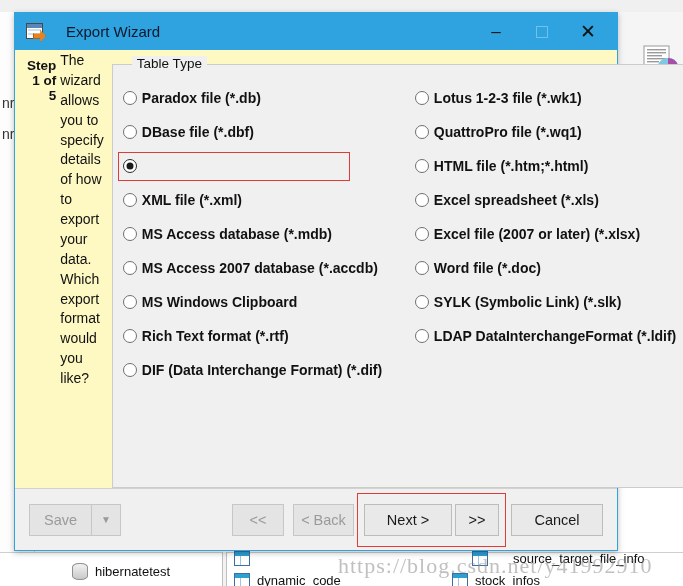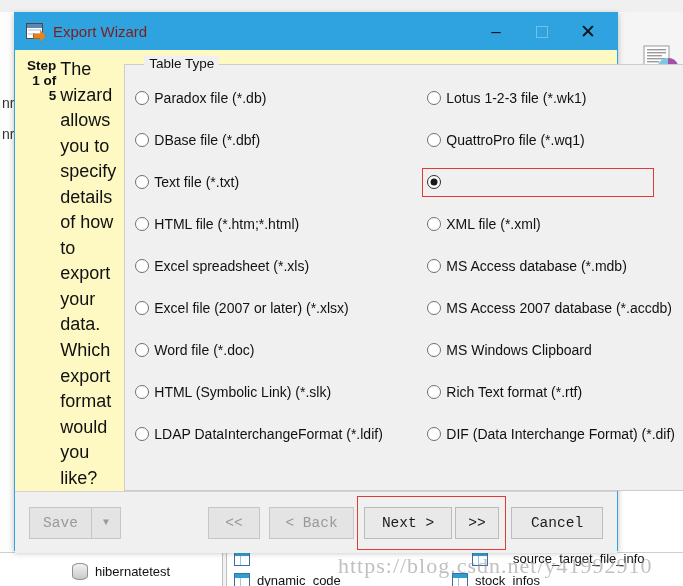--- a/index.html
+++ b/index.html
@@ -130,21 +130,21 @@
   .ti-win:after {
     content: ""; position: absolute; left: 1px; top: 5px; right: 1px; bottom: 1px;
     background: repeating-linear-gradient(#cfe0f0 0 2px, #ffffff 2px 4px);
   }
   .ti-arrow {
     position: absolute; left: 7px; top: 7px; width: 11px; height: 10px;
     background: #e8821e; border: 1px solid #b75f08;
     clip-path: polygon(0 30%, 55% 30%, 55% 0, 100% 50%, 55% 100%, 55% 70%, 0 70%);
   }
   .title-text {
-    margin-left: 9px; font-size: 15px; color: #7f1d1d;
+    margin-left: 22px; font-size: 15px; color: #0f172a;
     font-family: "Liberation Sans", sans-serif;
   }
   .win-btns { margin-left: auto; display: flex; height: 100%; align-items: center; }
   .win-btn {
     width: 46px; height: 100%; display: flex; align-items: center; justify-content: center;
     font-size: 15px; color: #111;
   }
   .win-btn.min { font-size: 17px; }
   .win-btn.max .boxglyph {
     width: 12px; height: 12px; border: 1.5px solid #6fc2ea; box-sizing: border-box;
@@ -154,35 +154,35 @@
   .dlg-body {
     flex: 1 1 auto; background: #fef9c3; position: relative;
     padding: 0 12px; box-sizing: border-box;
     display: flex; 
   }
   .step-label {
     text-align: right; font-size: 13.5px; font-weight: bold; color: #111;
     margin-top: 8px; padding-right: 4px;
   }
   .intro {
-    font-size: 18px; color: #111; line-height: 1.42; margin-top: 7px;
+    font-size: 14px; color: #111; line-height: 1.42; margin-top: 1px;
     padding-right: 8px;
   }
   .groupbox {
     margin-top: 14px; border: 1px solid #cccccc; background: #f0f0f0;
     position: relative; flex: 1 1 auto; padding: 16px 10px 8px 10px;
     box-sizing: border-box;
   }
   .group-title {
     position: absolute; top: -9px; left: 10px; background: #f0f0f0;
     padding: 0 5px; font-size: 13.5px; color: #111; margin-left: 9px;
   }
   .radio-grid {
-    display: grid; grid-template-columns: 292px 1fr; row-gap: 8px;
-    align-content: start; height: 100%;
+    display: grid; grid-template-columns: 292px 1fr; row-gap: 0px;
+    align-content: start; height: 100%; font-weight: bold;
   }
   .radio-item {
     display: flex; align-items: center; height: 34px; position: relative;
     font-size: 14px; color: #111; white-space: nowrap;
   }
   .radio-mark {
     width: 14px; height: 14px; border-radius: 50%; border: 1.3px solid #707070;
     background: #ffffff; flex: 0 0 auto; margin-right: 5px; position: relative;
     box-sizing: border-box;
   }
@@ -201,32 +201,32 @@
 
   .footer {
     flex: 0 0 auto; height: 62px; border-top: 1px solid #d2d2d2;
     background: #f0f0f0; display: flex; align-items: center;
     padding: 0 14px; box-sizing: border-box; position: relative;
   }
   .btn {
     background: #e9e9e9; border: 1px solid #bcbcbc; color: #1a1a1a;
     font-size: 14.5px; height: 32px; display: flex; align-items: center;
     justify-content: center; box-sizing: border-box;
-    font-family: Liberation Mono, monospace;
+    font-family: Liberation Sans, sans-serif;
   }
   .btn.disabled { color: #9a9a9a; background: #e4e4e4; border-color: #c6c6c6; }
   .save-split { display: flex; }
   .btn-save { width: 62px; border-right: none; }
   .btn-save-arrow {
     width: 30px; border-left: 1px solid #c6c6c6;
     font-size: 10px; color: #a8a8a8;
   }
   .nav-group { margin-left: auto; display: flex; align-items: center; gap: 0; }
   .btn-prevprev { width: 52px; margin-right: 9px; }
-  .btn-back { width: 85px; margin-right: 10px; }
+  .btn-back { width: 61px; margin-right: 10px; }
   .btn-next { width: 88px; }
   .btn-nextnext { width: 44px; margin-left: 3px; margin-right: 12px; }
   .btn-cancel { width: 92px; }
   .next-wrap { position: relative; display: flex; align-items: center; }
   .next-wrap:before {
     content: ""; position: absolute; left: -7px; top: -11px;
     width: 149px; height: 54px; border: 1.7px solid #e03b36;
     box-sizing: border-box; pointer-events: none;
   }
 </style>
@@ -329,24 +329,20 @@
 
           <div class="radio-item">
             <span class="radio-mark"></span>
             <span class="radio-label">DBase file (*.dbf)</span>
           </div>
           <div class="radio-item">
             <span class="radio-mark"></span>
             <span class="radio-label">QuattroPro file (*.wq1)</span>
           </div>
 
-          <div class="radio-item">
-            <span class="radio-mark"></span>
-            <span class="radio-label">Text file (*.txt)</span>
-          </div>
           <div class="radio-item checked highlight">
             <span class="radio-mark"></span>
           </div>
 
           <div class="radio-item">
             <span class="radio-mark"></span>
             <span class="radio-label">HTML file (*.htm;*.html)</span>
           </div>
           <div class="radio-item">
             <span class="radio-mark"></span>
@@ -375,21 +371,21 @@
             <span class="radio-mark"></span>
             <span class="radio-label">Word file (*.doc)</span>
           </div>
           <div class="radio-item">
             <span class="radio-mark"></span>
             <span class="radio-label">MS Windows Clipboard</span>
           </div>
 
           <div class="radio-item">
             <span class="radio-mark"></span>
-            <span class="radio-label">HTML (Symbolic Link) (*.slk)</span>
+            <span class="radio-label">SYLK (Symbolic Link) (*.slk)</span>
           </div>
           <div class="radio-item">
             <span class="radio-mark"></span>
             <span class="radio-label">Rich Text format (*.rtf)</span>
           </div>
 
           <div class="radio-item">
             <span class="radio-mark"></span>
             <span class="radio-label">LDAP DataInterchangeFormat (*.ldif)</span>
           </div>

